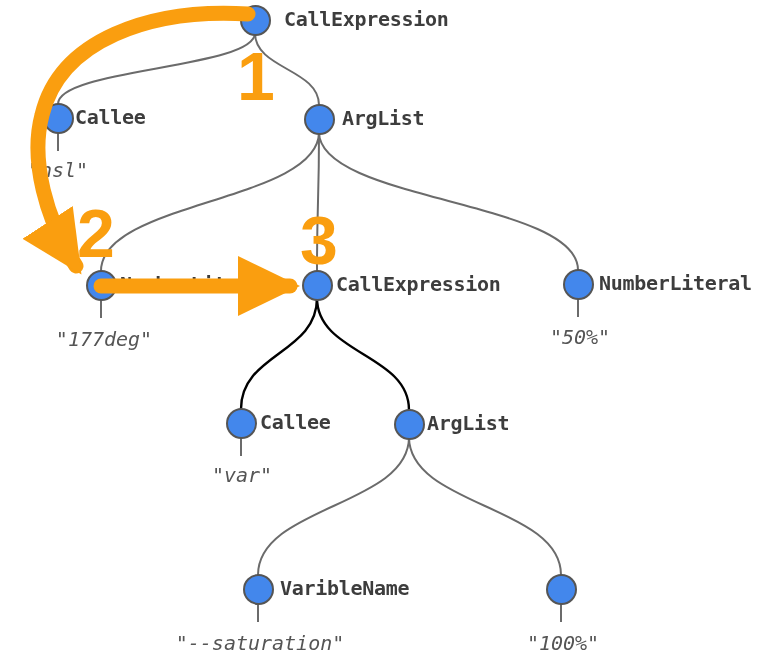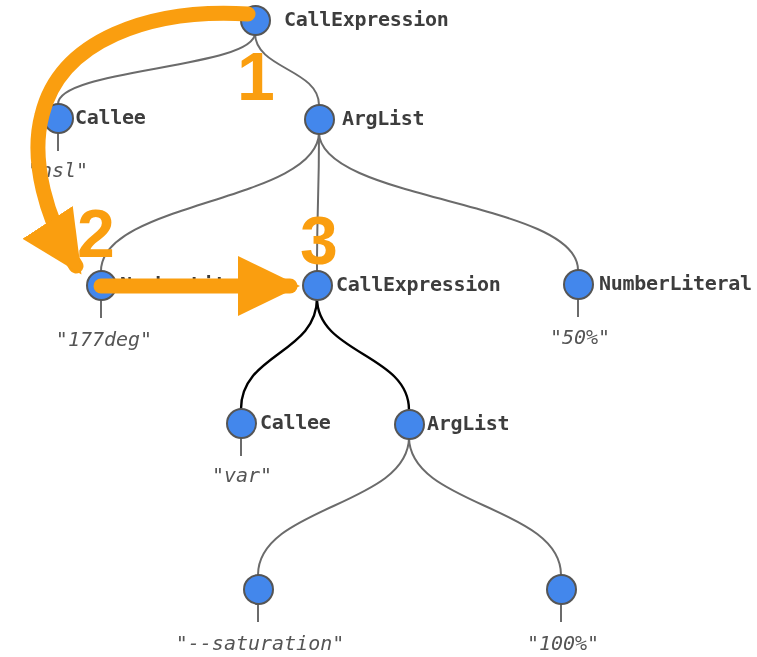--- a/index.html
+++ b/index.html
@@ -105,20 +105,21 @@
     <div class="node-value" style="left: 580px; top: 337px;">"50%"</div>
 
     <div class="node-circle" style="left: 225.5px; top: 407.5px;"></div>
     <div class="node-label" style="left: 260px; top: 423px;">Callee</div>
     <div class="node-value" style="left: 242px; top: 475px;">"var"</div>
 
     <div class="node-circle" style="left: 393.5px; top: 408.5px;"></div>
     <div class="node-label" style="left: 427px; top: 424px;">ArgList</div>
 
     <div class="node-circle" style="left: 242.5px; top: 573.5px;"></div>
+    <div class="node-label" style="left: 280px; top: 589px;">VaribleName</div>
     <div class="node-value" style="left: 260px; top: 643px;">"--saturation"</div>
 
     <div class="node-circle" style="left: 545.5px; top: 573.5px;"></div>
 
     <div class="node-value" style="left: 563px; top: 643px;">"100%"</div>
   </div>
 
   <svg id="annotation-layer" width="757" height="657" viewBox="0 0 757 657">
     <defs>
       <marker id="ah" markerUnits="userSpaceOnUse" markerWidth="80" markerHeight="80" refX="52" refY="30" orient="auto">

